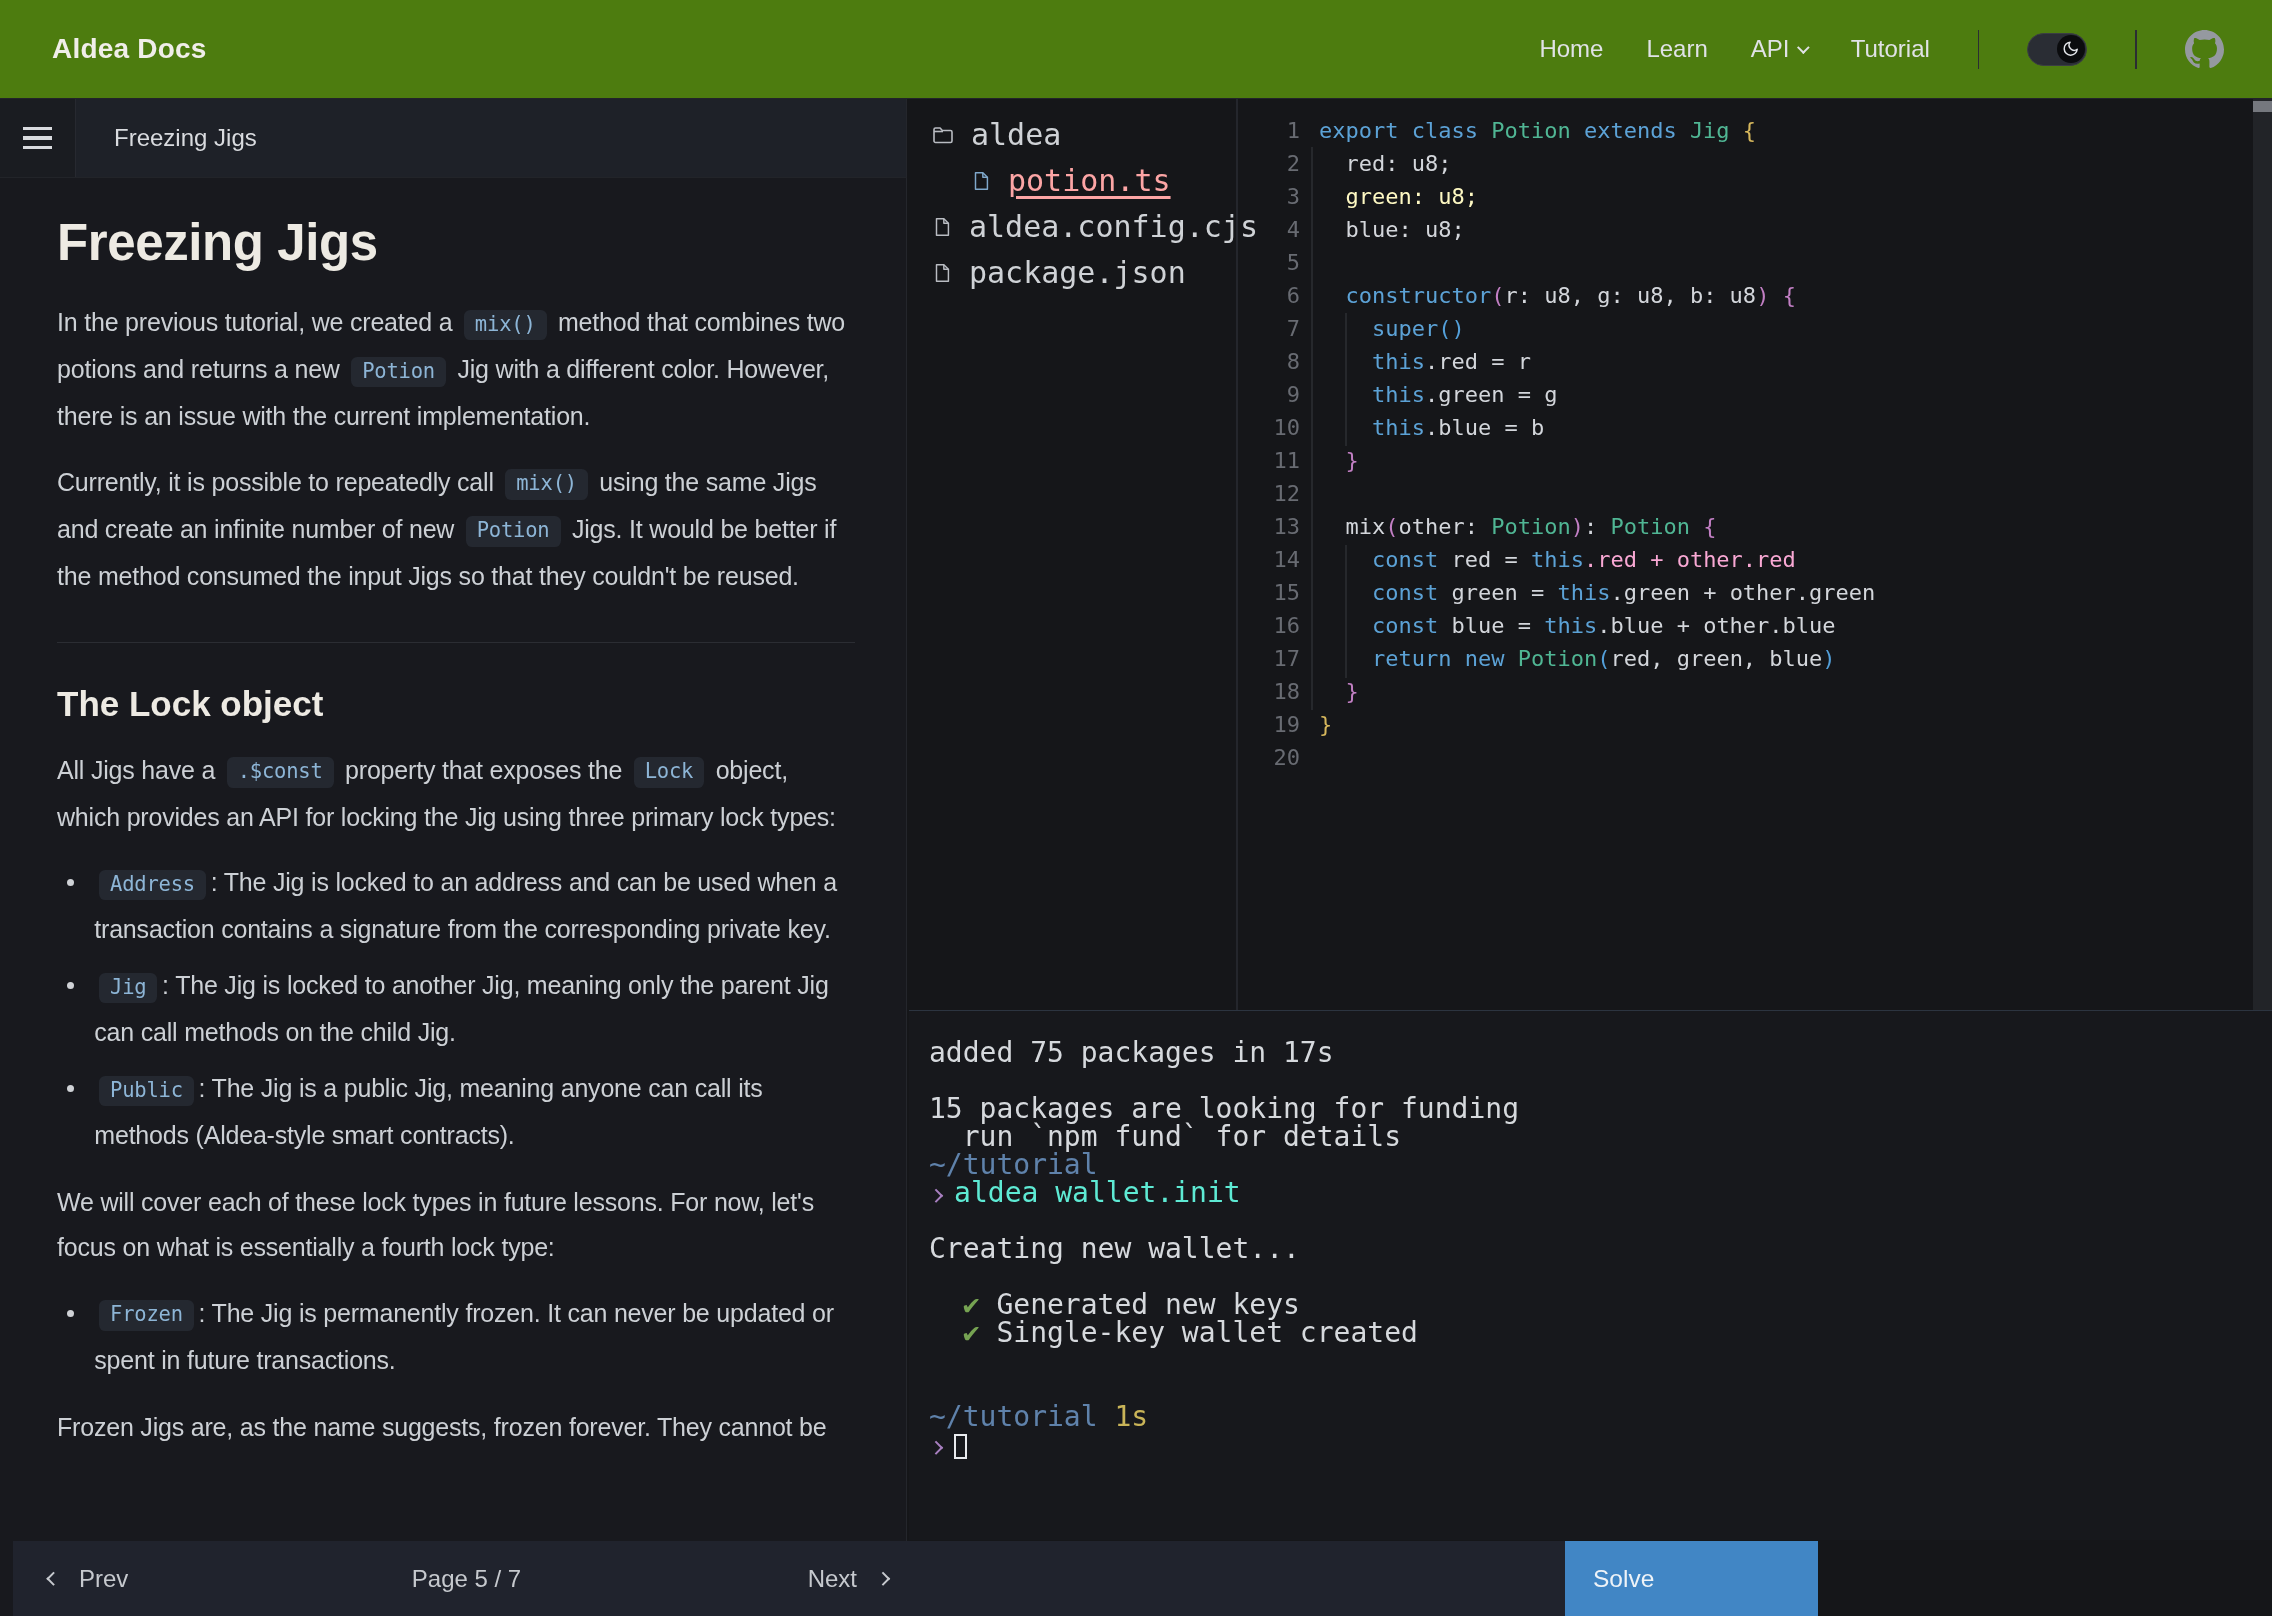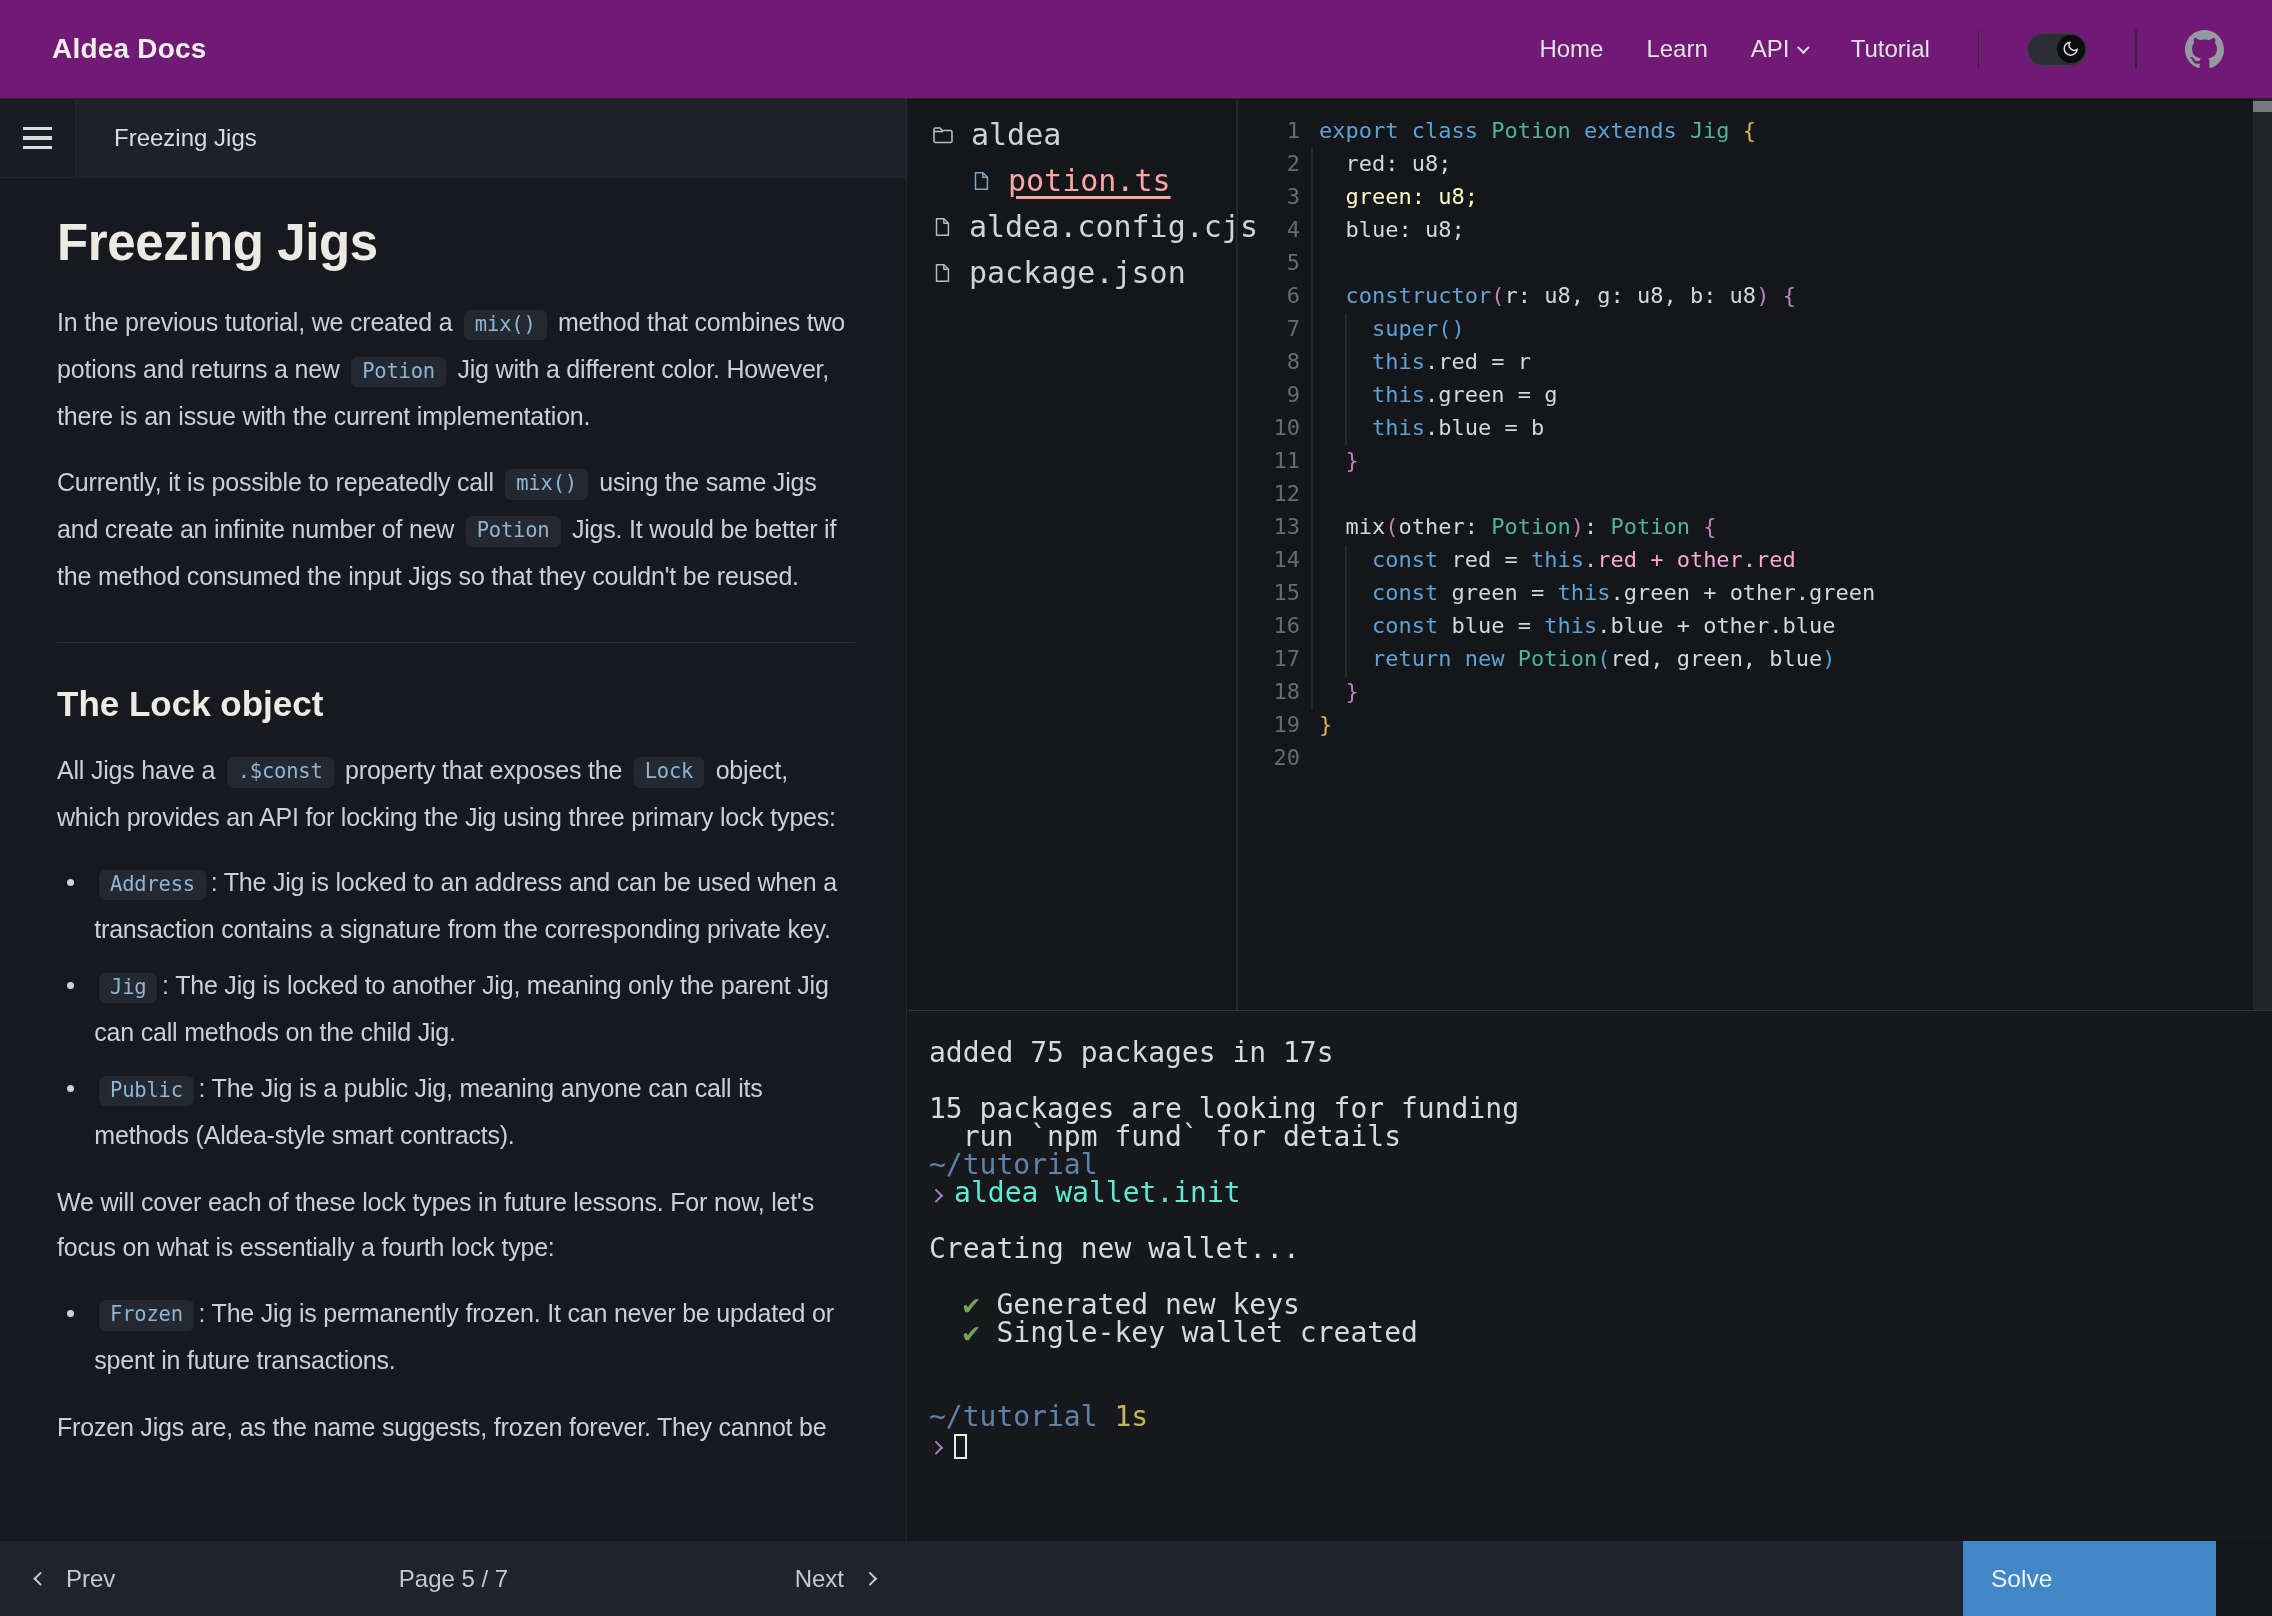--- a/index.html
+++ b/index.html
@@ -2,21 +2,21 @@
 <html style="font-size:12.6px"><head>
 <meta charset="utf-8">
 <style>
   * { margin:0; padding:0; box-sizing:border-box; }
   html,body { width:2273px; height:1616px; background:#151619; overflow:hidden;
               font-family:"Liberation Sans", sans-serif; }
   .app { position:relative; width:2273px; height:1616px; }
 
   
   .navbar { position:absolute; left:0; top:0; width:2273px; height:99px;
-            background:#701a75; border-bottom:1.6px solid #222429;
+            background:#4d7c0f; border-bottom:1.6px solid #222429;
             display:flex; align-items:center; padding:0 49px 0 52px;gap:20px; }
   .brand { font-size:28px; font-weight:bold; color:#f0eee9; margin-right:auto; letter-spacing:0.2px; }
   .nav-links { display:flex; align-items:center; gap:43px; }
   .nav-link { display:flex; align-items:center; gap:9.5px; color:#e0e2e6; font-size:24px;
               text-decoration:none; cursor:pointer; }
   .nav-sep { width:1.6px; height:39px; background:#2b2d33; margin:0 28px; }
   .theme-toggle { width:60px; height:33px; border-radius:16.6px; background:#2a2d34;
                   border:0.8px solid #3a3d44; position:relative; cursor:pointer; }
   .toggle-knob { position:absolute; right:1.6px; top:1.6px; width:28px; height:28px; border-radius:50%;
                  background:#0b0c0e; display:flex; align-items:center; justify-content:center; }
@@ -83,21 +83,21 @@
 
   .terminal { position:absolute; left:0; top:912px; width:1364px; height:529px;
               background:#17181c; padding:28px 0 0 20px; overflow:hidden;
               font-family:"DejaVu Sans Mono", monospace; font-size:28px; }
   .tl { min-height:28px; line-height:28px; white-space:pre; }
   .term-prompt { color:#a87fc0; width:9.5px; height:9.5px; border-width:2.4px; margin:0 14px 1.6px 1.6px; }
   .cursor { display:inline-block; width:13.4px; height:25px; border:2.4px solid #e9ebee;
             vertical-align:-4.7px; }
 
   
-  .footer { position:absolute; left:0; top:1541px; width:2216px; height:75px;
+  .footer { position:absolute; left:13px; top:1541px; width:1805px; height:75px;
             background:#20232d; z-index:10; }
   .pager { position:absolute; left:0; top:0; width:907px; height:75px;
            display:flex; align-items:center; justify-content:space-between;
            padding:0 33px 0 36px; color:#c6c9ce; font-size:24px; }
   .pager-btn { display:flex; align-items:center; gap:20.5px; cursor:pointer; }
   .pager .chev { width:9.5px; height:9.5px; border-width:2px; color:#c6c9ce; }
   .page-ind { position:absolute; left:50%; transform:translateX(-50%); color:#c6c9ce; }
   .solve { position:absolute; right:0; top:0; width:253px; height:75px; background:#4186c5;
            border:none; color:#eef3f8; font-size:24.5px; font-family:"Liberation Sans", sans-serif;
            text-align:left; padding-left:28px; cursor:pointer; }

